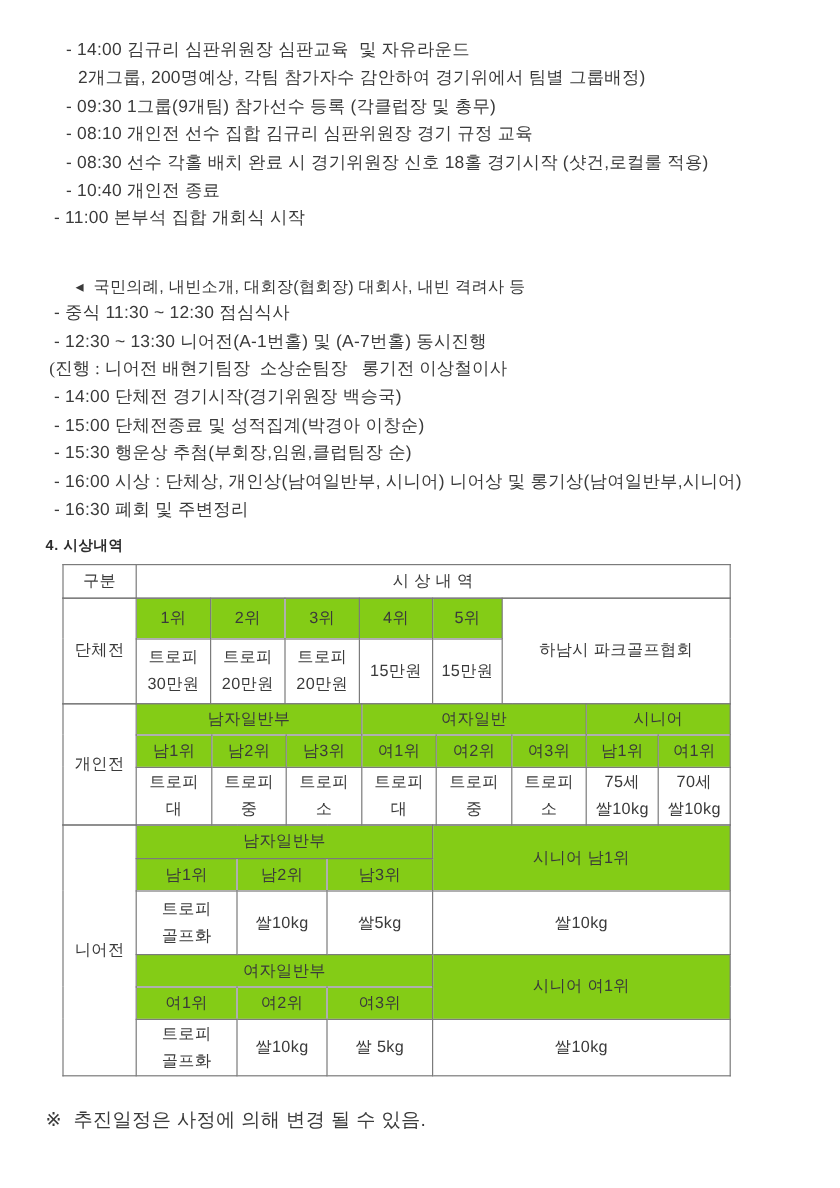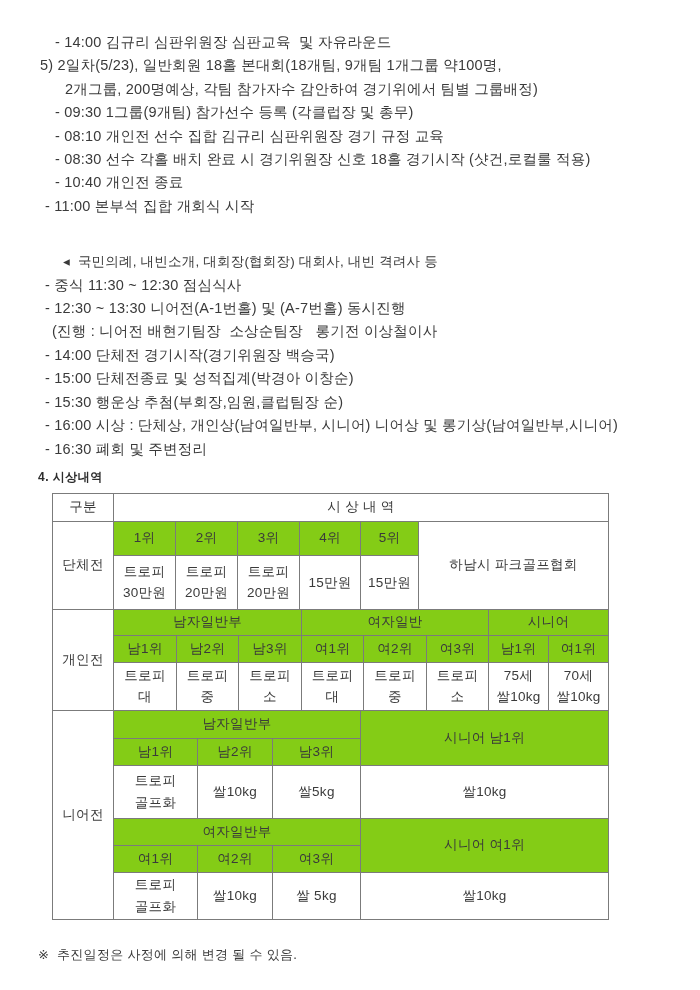--- a/index.html
+++ b/index.html
@@ -10,46 +10,45 @@
   }
   .page{width:700px;height:990px;position:relative;}
   
   .schedule{padding-top:31px;font-size:14.5px;line-height:23.4px;}
   .sline{white-space:pre;letter-spacing:0.2px;}
   .l-num{margin-left:40px;}
   .l-dash1{margin-left:55px;}
   .l-cont{margin-left:65px;}
   .l-dash0{margin-left:45px;}
   .l-bullet{margin-left:63px;font-size:13.5px;margin-top:32px;}
-  .l-paren{margin-left:52px;}
+  .l-paren{margin-left:41px;font-family:Liberation Serif, serif;}
   
   .section-title{margin:8px 0 7px 38px;font-size:12px;font-weight:bold;color:#2d2d2d;letter-spacing:0.5px;}
   
   .award-wrap{margin-left:52px;width:556px;}
   table.t{border-collapse:collapse;table-layout:fixed;width:556px;}
   table.t + table.t{margin-top:-1px;}
   .t td{
     border:1px solid #7b7b7b;font-size:13.5px;color:#3a3a3a;
     text-align:center;vertical-align:middle;padding:0;overflow:hidden;
     letter-spacing:0.3px;
   }
   .shade{background:#84cc16;}
   .ml{white-space:pre-line;line-height:1.6;}
   .hdr{font-size:14px;margin-left:44px;}
   
-  .footnote{margin:26px 0 0 38px;font-size:13px;white-space:pre;letter-spacing:0.3px;}
+  .footnote{margin:26px 0 0 38px;font-size:16px;white-space:pre;letter-spacing:0.3px;}
 </style>
 </head>
 <body>
 
 <div class="page">
 
   <div class="schedule" id="schedule-list">
       <div class="sline l-dash1">- 14:00 김규리 심판위원장 심판교육  및 자유라운드</div>
-      <div class="sline l-num">5) 2일차(5/23), 일반회원 18홀 본대회(18개팀, 9개팀 1개그룹 약100명,</div>
       <div class="sline l-cont">2개그룹, 200명예상, 각팀 참가자수 감안하여 경기위에서 팀별 그룹배정)</div>
       <div class="sline l-dash1">- 09:30 1그룹(9개팀) 참가선수 등록 (각클럽장 및 총무)</div>
       <div class="sline l-dash1">- 08:10 개인전 선수 집합 김규리 심판위원장 경기 규정 교육</div>
       <div class="sline l-dash1">- 08:30 선수 각홀 배치 완료 시 경기위원장 신호 18홀 경기시작 (샷건,로컬룰 적용)</div>
       <div class="sline l-dash1">- 10:40 개인전 종료</div>
       <div class="sline l-dash0">- 11:00 본부석 집합 개회식 시작</div>
       <div class="sline l-bullet">◂  국민의례, 내빈소개, 대회장(협회장) 대회사, 내빈 격려사 등</div>
       <div class="sline l-dash0">- 중식 11:30 ~ 12:30 점심식사</div>
       <div class="sline l-dash0">- 12:30 ~ 13:30 니어전(A-1번홀) 및 (A-7번홀) 동시진행</div>
       <div class="sline l-paren">(진행 : 니어전 배현기팀장  소상순팀장   롱기전 이상철이사</div>

